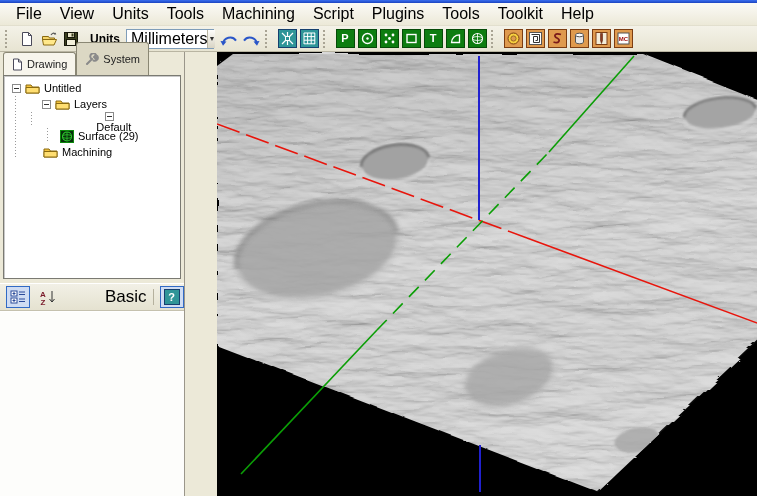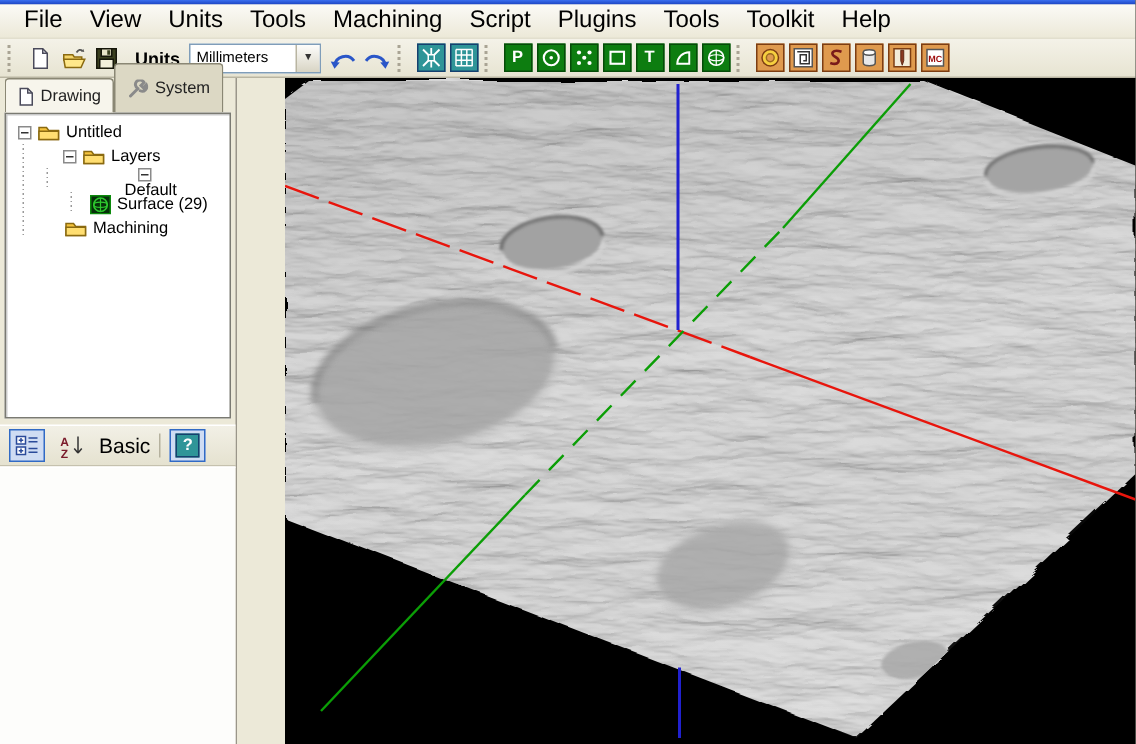--- a/index.html
+++ b/index.html
@@ -18,21 +18,21 @@
   
   .toolbar { height:26px; display:flex; align-items:center;
     background:linear-gradient(#f4f2e8,#e7e4d2); border-bottom:1px solid #b9b5a2;
     padding:0 2px; }
   .grip { width:7px; height:18px; border-left:2px dotted #a9a494; margin:0 4px 0 3px; }
   .tb { width:22px; height:22px; border:1px solid transparent; background:transparent;
     display:flex; align-items:center; justify-content:center; padding:0; }
   .units-label { font-size:12px; font-weight:bold; margin:0 6px 0 8px; }
   .combo { width:88px; height:20px; background:#fff; border:1px solid #7f9db9;
     display:flex; align-items:center; justify-content:space-between; margin-right:4px; }
-  .combo-value { font-size:10px; padding-left:4px; color:#000; }
+  .combo-value { font-size:16px; padding-left:4px; color:#000; }
   .combo-btn { width:16px; height:18px; background:linear-gradient(#fdfdfb,#d8d4c4);
     border-left:1px solid #b9b5a2; font-size:7px; color:#333; display:flex;
     align-items:center; justify-content:center; }
   .icon-teal  { width:19px; height:19px; background:#2f9598; border:1px solid #16406e;
     display:flex; align-items:center; justify-content:center; }
   .icon-green { width:19px; height:19px; background:#0d7d10; border:1px solid #064b08;
     display:flex; align-items:center; justify-content:center; }
   .icon-orange{ width:19px; height:19px; background:#df9a4e; border:1px solid #7c3d12;
     display:flex; align-items:center; justify-content:center; }
   .glyph-letter { color:#fff; font-size:11px; font-weight:bold; line-height:1; font-family:"Liberation Sans",sans-serif; }
@@ -59,21 +59,21 @@
   .tree-label { margin-left:4px; color:#000;text-align:center; }
   .vline { position:absolute; width:1px;
     background:repeating-linear-gradient(to bottom,#9a9a9a 0 1px,transparent 1px 3px); }
 
   .prop-toolbar { height:28px; margin-top:4px; display:flex; align-items:center;
     border-top:1px solid #fff; background:linear-gradient(#f2f0e6,#e5e2d0);
     padding-left:6px; gap:6px; border-bottom:1px solid #c5c1ae; }
   .prop-btn { width:24px; height:22px; border:1px solid #316ac5; background:#cfdcf3;
     display:flex; align-items:center; justify-content:center; padding:0; }
   .prop-btn.flat { border-color:transparent; background:transparent; }
-  .prop-label { font-size:14px; color:#000; }
+  .prop-label { font-size:17px; color:#000;margin-left:39px; }
   .prop-sep { width:1px; height:16px; background:#b5b19e; }
   .prop-empty { flex:1; background:#fdfdfb; border-top:1px solid #fff; }
 
   
   .viewport { width:567px; height:444px; background:#000; position:relative; }
   svg { display:block; }
 </style>
 </head>
 <body>
 

